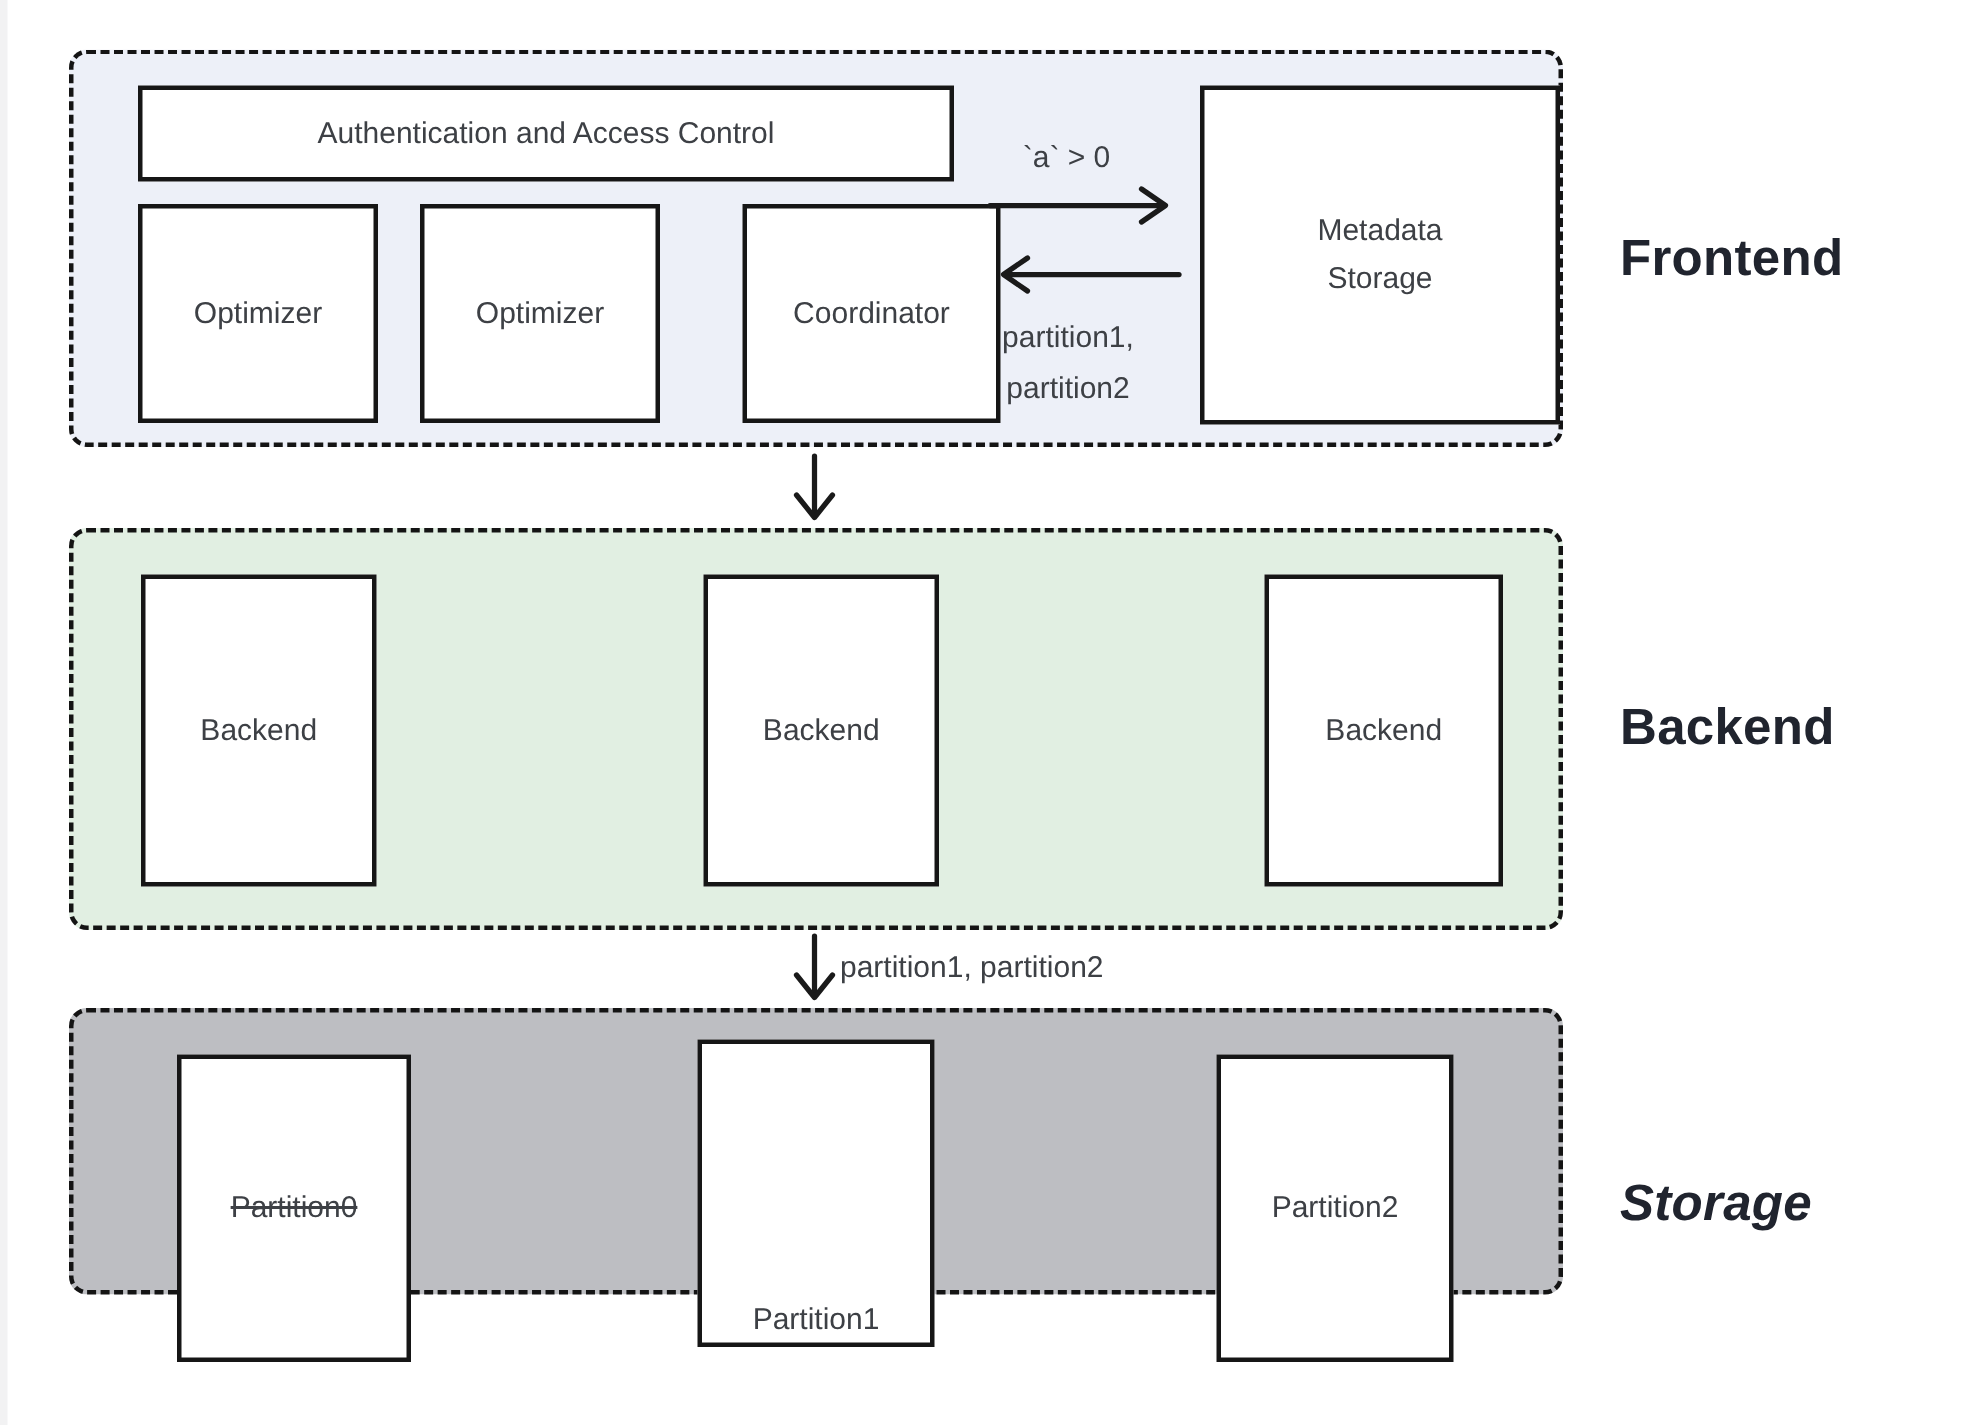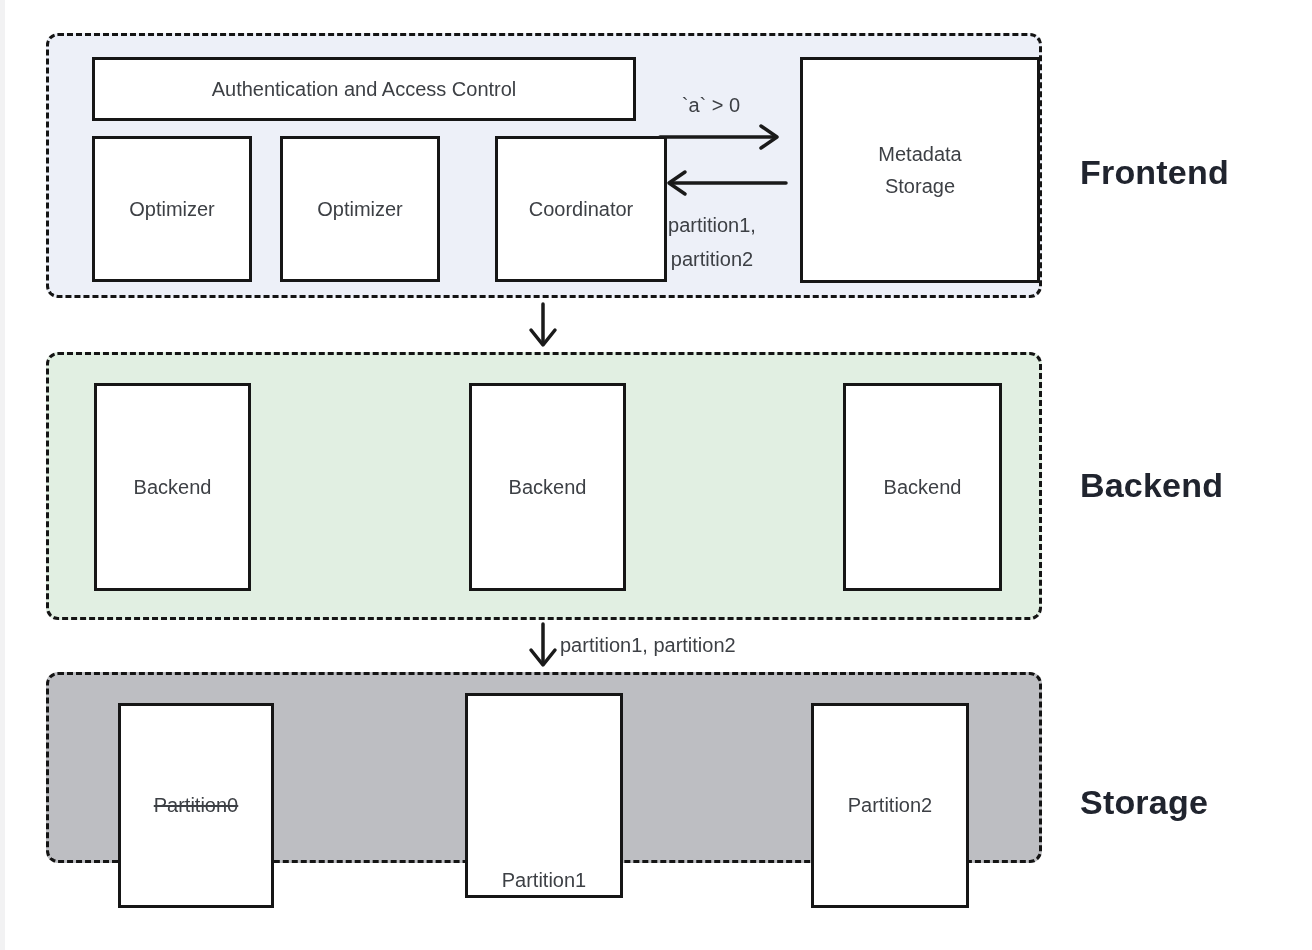--- a/index.html
+++ b/index.html
@@ -160,14 +160,14 @@
 
     <div class="node" style="left:416px; top:18px; width:158px; height:205px;align-items:flex-end;">
       <span>Partition1</span>
     </div>
 
     <div class="node" style="left:762px; top:28px; width:158px; height:205px;">
       <span>Partition2</span>
     </div>
   </div>
 
-  <div class="layer-label" style="top:783px;">Storage</div>
+  <div class="layer-label" style="top:783px;font-style:italic;">Storage</div>
 </div>
 
 </body></html>

